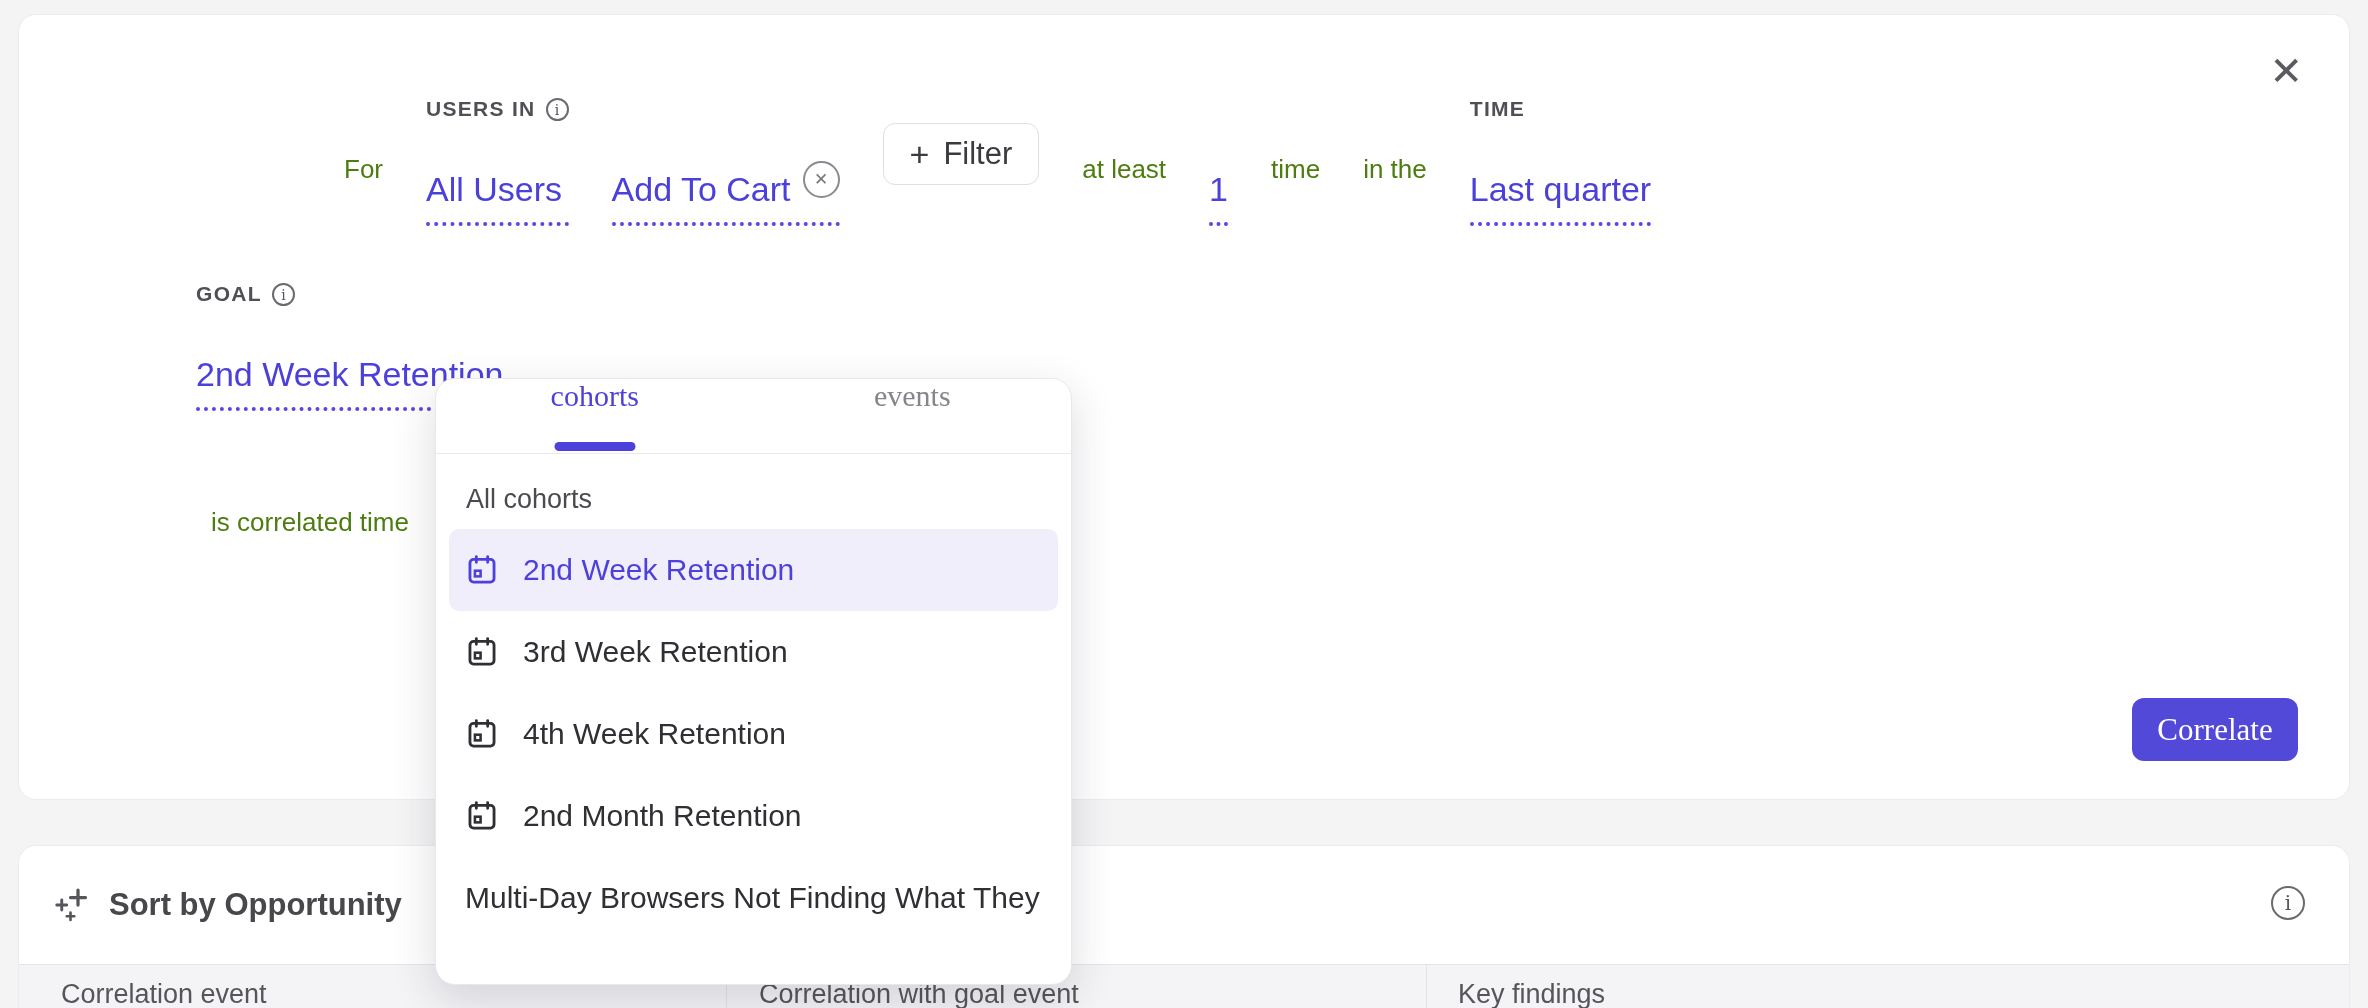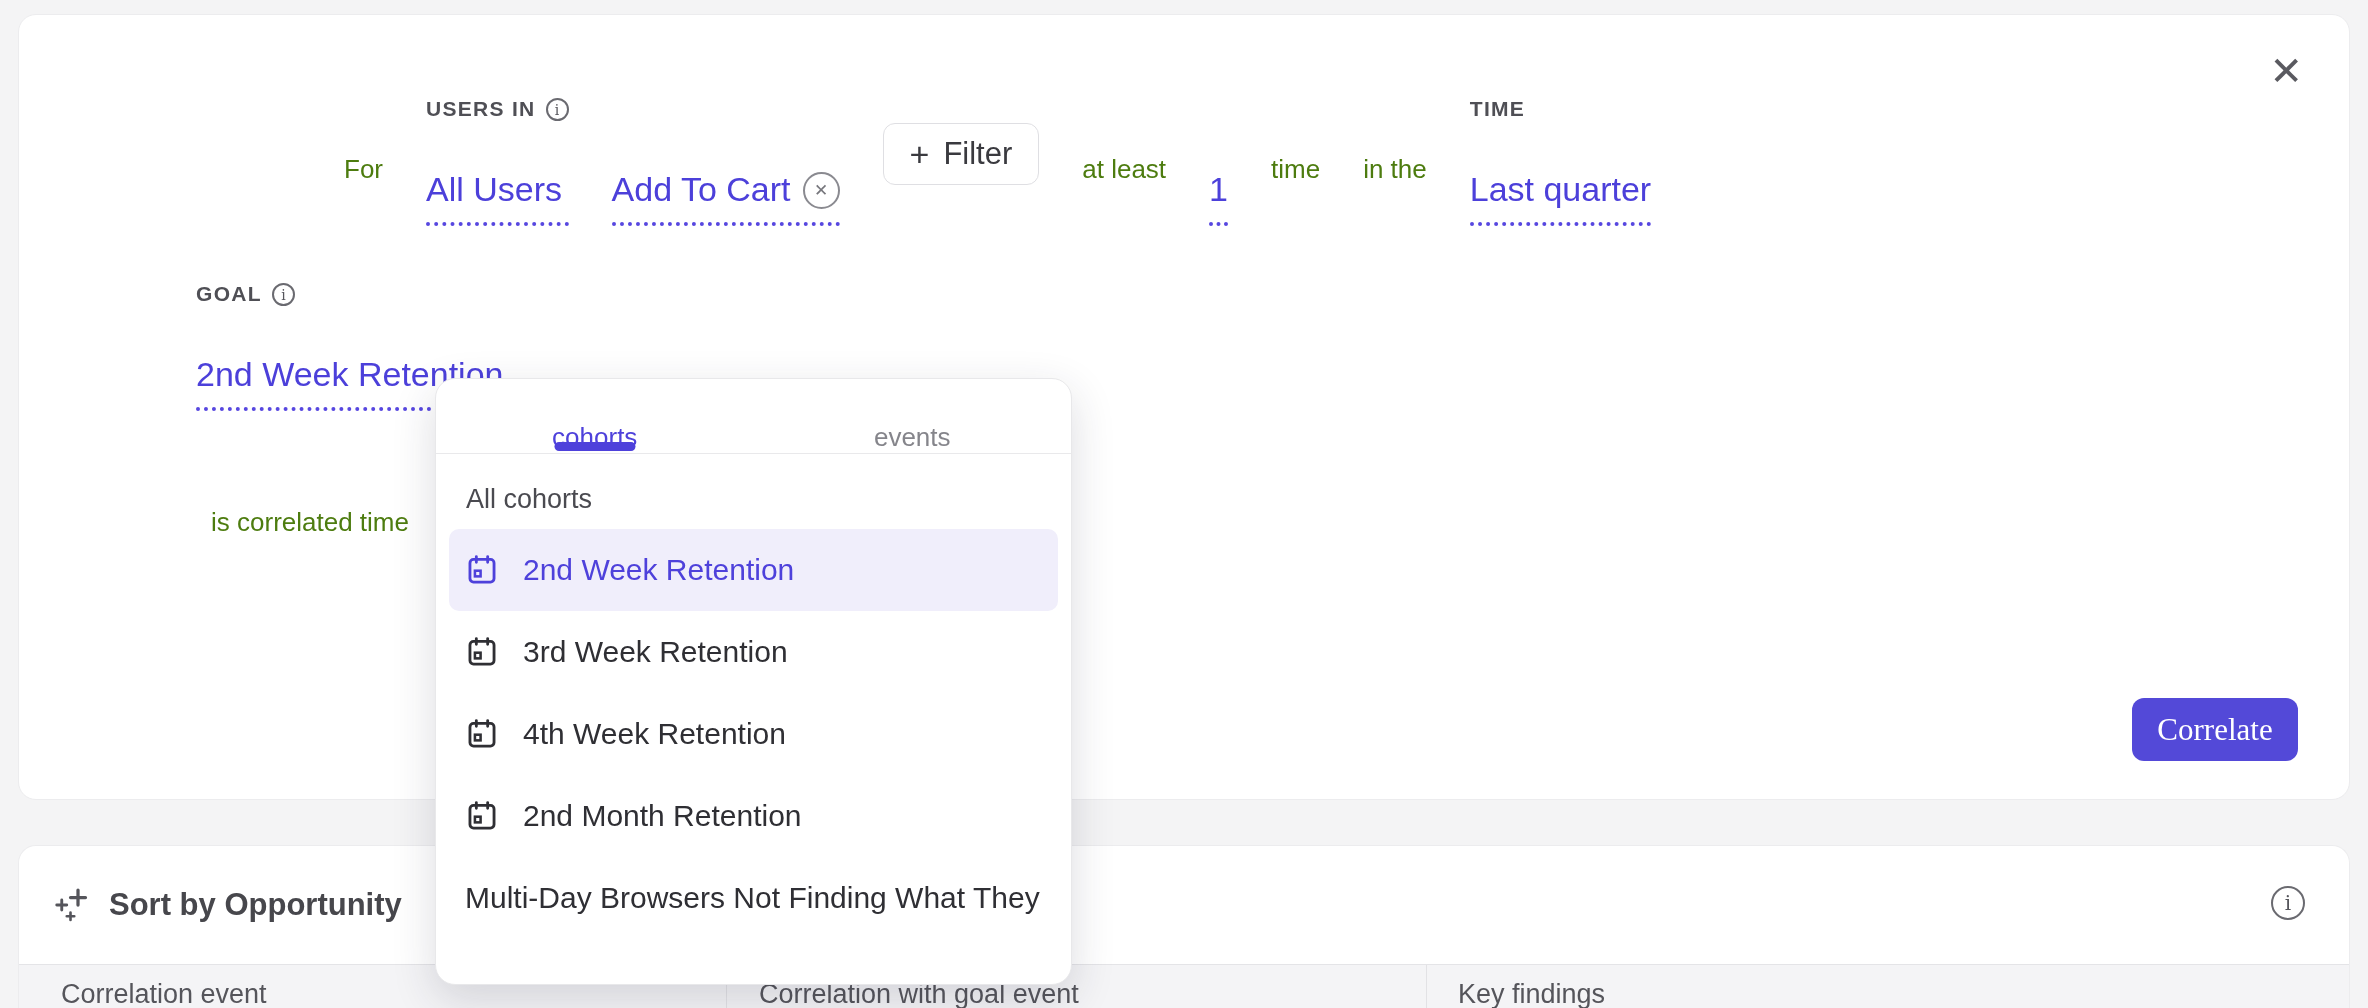--- a/index.html
+++ b/index.html
@@ -16,40 +16,40 @@
   
   .qrow { position:absolute; display:flex; align-items:flex-start; gap:43px; white-space:nowrap; }
   .row1 { left:325px; top:82px; }
   .row2 { left:177px; top:267px; }
   .cell { display:flex; flex-direction:column; }
   .lslot { height:52px; display:flex; align-items:flex-start; gap:10px; }
   .lbl { font-size:21px; font-weight:700; letter-spacing:1.3px; color:#4F4F55; line-height:24px; }
   .gray { font-size:26px; line-height:40px; color:#4d7c0f; }
   .val { font-size:34px; line-height:40px; color:#4C40DA; font-weight:500;margin-top:20px; }
   .ul { border-bottom:4px dotted #5747E0; padding-bottom:13px; }
-  .valrow { display:flex; align-items:flex-end; gap:12px; }
+  .valrow { display:flex; align-items:center; gap:12px; }
   .narrow { align-self:flex-start; }
 
   .info { display:inline-flex; align-items:center; justify-content:center; border:2px solid #6A6A70; border-radius:50%; color:#55555B; font-family:"DejaVu Serif", serif; }
   .info.sm { width:23px; height:23px; font-size:14px; margin-top:1px; }
   .info.lg { position:absolute; right:44px; top:40px; width:34px; height:34px; font-size:20px; border-width:2.5px; cursor:pointer; }
 
   .cx { display:inline-flex; align-items:center; justify-content:center; width:37px; height:37px; border:2.5px solid #8A8A90; border-radius:50%; font-size:17px; color:#77777D; cursor:pointer; }
 
   .filter-btn { margin-top:26px; height:62px; display:inline-flex; align-items:center; gap:14px; padding:0 26px; border:1.5px solid #DFDFE3; border-radius:12px; background:#fff; font-size:31px; color:#3A3A3F; cursor:pointer; }
   .filter-btn .plus { font-size:34px; font-weight:400; color:#3A3A3F; line-height:30px; }
 
   .row3 { position:absolute; left:100px; top:487px; width:290px; text-align:right; }
 
   .correlate { position:absolute; left:2113px; top:683px; width:166px; height:63px; background:#5349D8; color:#fff; border:none; border-radius:12px; font-size:31px; font-weight:500; font-family:Liberation Serif, serif; cursor:pointer; }
 
   
   .dropdown { position:absolute; left:435px; top:378px; width:637px; height:607px; background:#fff; border:1px solid #E8E8EA; border-radius:20px; box-shadow:0 14px 44px rgba(40,40,60,.16); overflow:hidden; z-index:5; }
   .tabs { display:flex; height:75px; border-bottom:1px solid #E9E9EB; }
-  .tab { flex:1; display:flex; align-items:flex-end; justify-content:center; font-size:26px; color:#85858B; position:relative; cursor:pointer; }
+  .tab { flex:1; display:flex; align-items:flex-start; justify-content:center; font-size:30px; color:#85858B; position:relative; cursor:pointer;font-family:Liberation Serif, serif; }
   .tab.active { color:#4E41DB; font-weight:500; }
   .tab.active .bar { position:absolute; bottom:2px; left:50%; transform:translateX(-50%); width:81px; height:9px; border-radius:5px; background:#4E41DB; }
   .section-hd { position:absolute; left:30px; top:105px; font-size:27px; color:#4A4A50; }
   .list { position:absolute; left:13px; right:13px; top:150px; }
   .item { height:82px; display:flex; align-items:center; padding:0 16px; border-radius:10px; font-size:30px; color:#2F2F34; white-space:nowrap; overflow:hidden; cursor:pointer; }
   .item .cal { width:34px; height:34px; margin-right:24px; flex:none; }
   .item.selected { background:#F0EEFB; color:#4E41DB; font-weight:500; }
 
   
   .sort-row { position:absolute; left:34px; top:0; height:118px; display:flex; align-items:center; gap:16px; cursor:pointer; }

